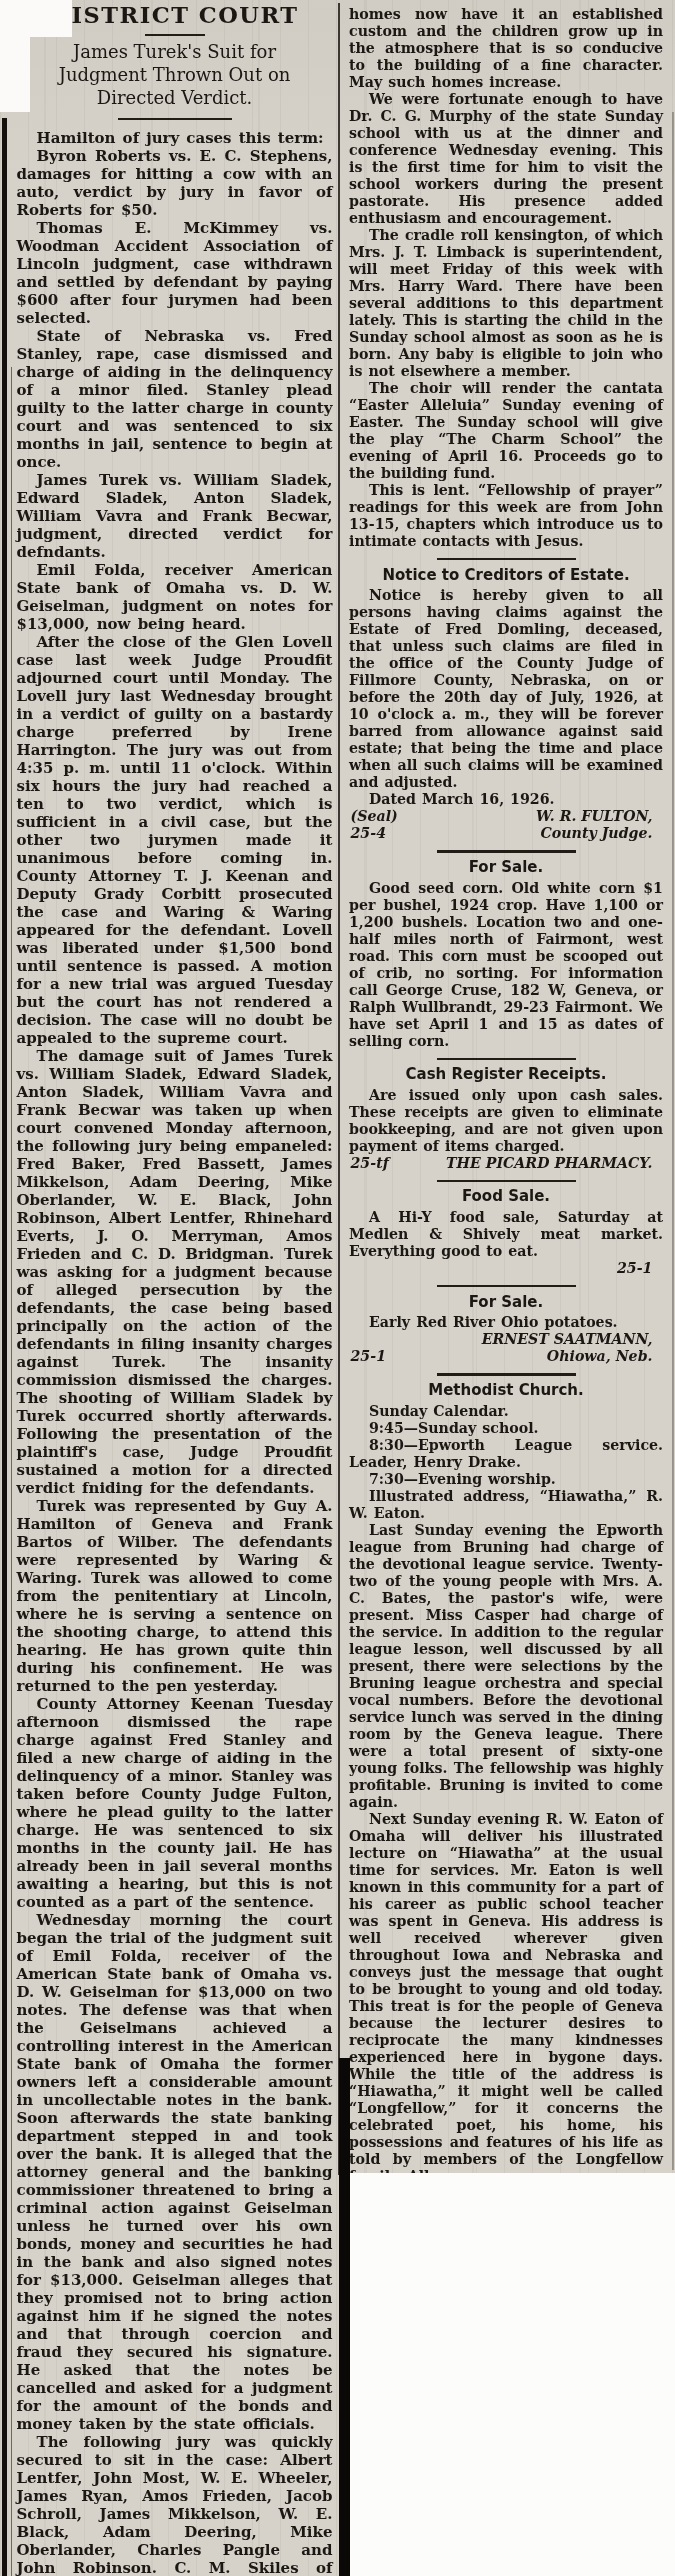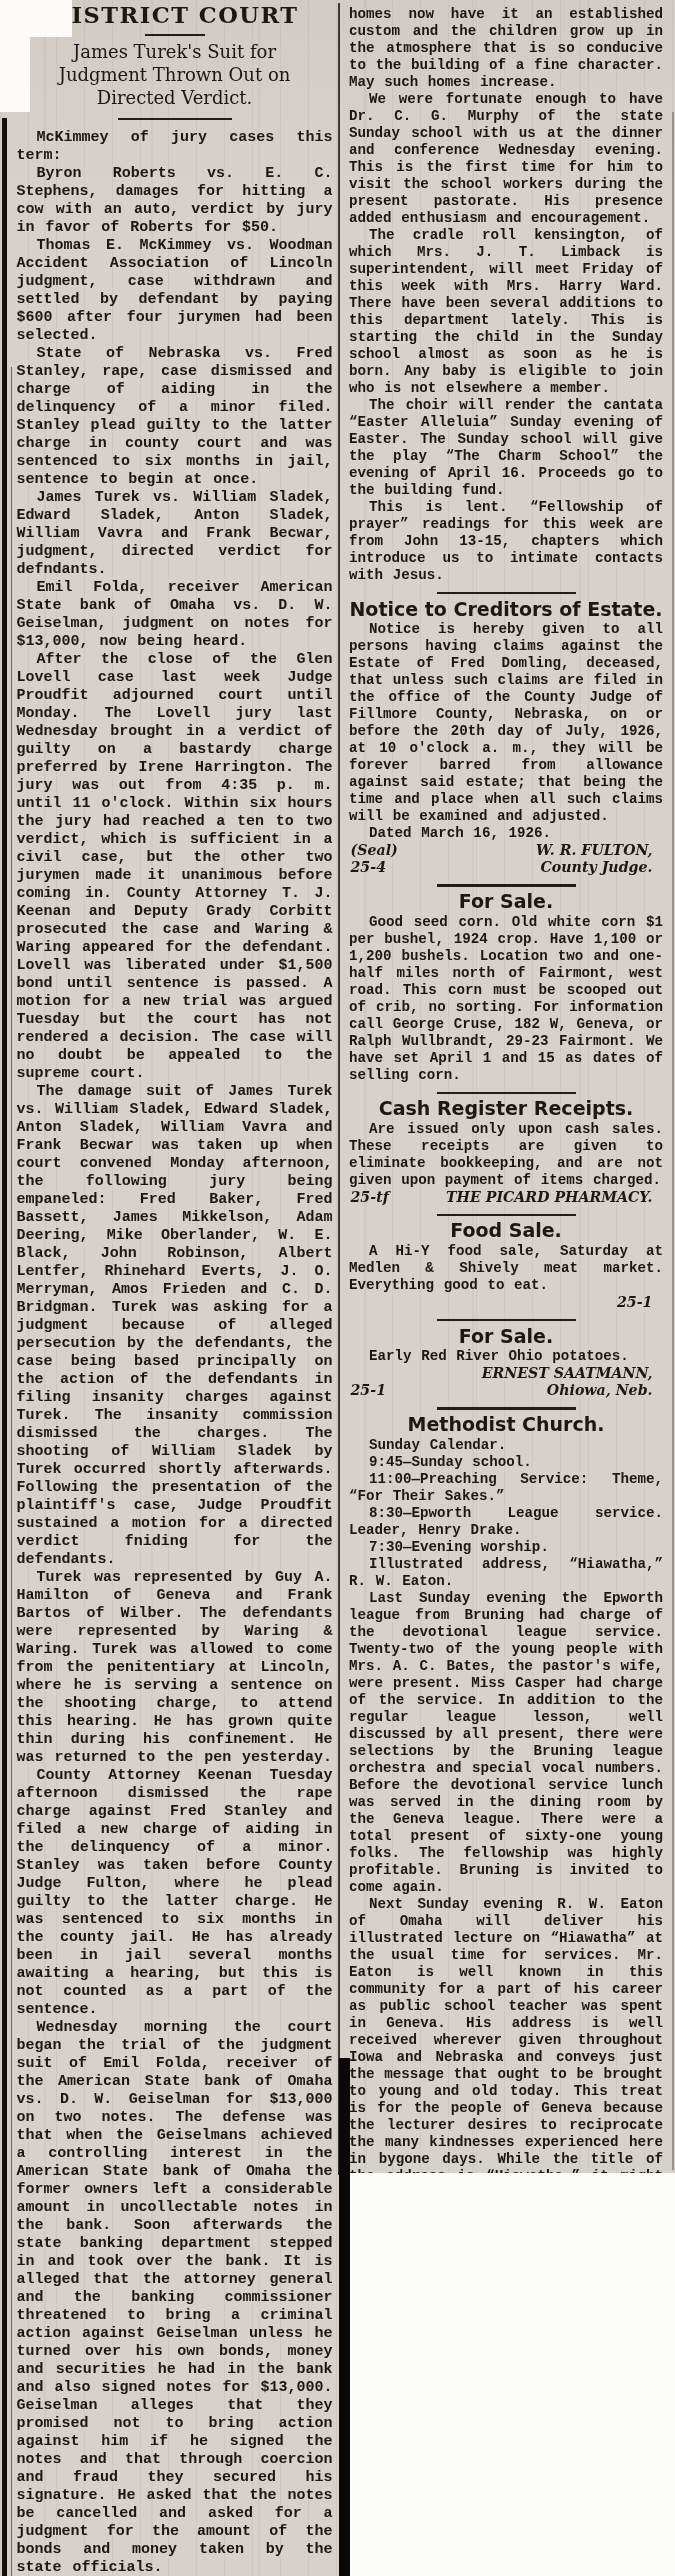--- a/index.html
+++ b/index.html
@@ -25,29 +25,29 @@
   }
   .head-divider{width:60px;height:2.2px;background:#221c16;margin:5.2px auto 4.5px;}
   .head-divider.wide{width:114px;margin:9px auto 9px;}
   .subhead{
     margin:0;padding:0 19.5px;text-align:center;
     font-size:18px;font-weight:400;line-height:23px;
   }
 
   .body-p{
     margin:0;text-align:justify;text-indent:20px;
-    font-size:15px;line-height:18px;font-weight:700;word-spacing:1.9px;font-family:Liberation Mono, monospace;
+    font-size:15px;line-height:18px;font-weight:700;word-spacing:1.9px;
   }
   .col-right .body-p{font-size:14.2px;line-height:17px;word-spacing:1.1px;}
   .col-right .section:first-child .body-p:first-child{text-indent:0;}
 
   .section-divider{width:139px;height:2.2px;background:#221c16;margin:8.2px auto 5.2px;}
   .section-title{
     margin:0 0 2.2px 0;text-align:center;
-    font-family:"DejaVu Sans",sans-serif;font-size:19px;font-weight:700;line-height:19.5px;
+    font-family:"DejaVu Sans",sans-serif;font-size:15px;font-weight:700;line-height:19.5px;
   }
   .sig-row{
     display:flex;justify-content:space-between;align-items:baseline;
     font-size:14.2px;line-height:17px;font-weight:700;font-style:italic;
   }
   .sig-row .cell-r{text-align:right;padding-right:10.5px;}
   .sig-row .cell-l{padding-left:1.5px;}
 
   
   .artifact{position:absolute;}
@@ -64,21 +64,21 @@
 <body>
 
 <div class="page">
 
   <div class="col col-left">
     <h1 class="headline">DISTRICT COURT</h1>
     <div class="head-divider"></div>
     <h2 class="subhead">James Turek's Suit for Judgment Thrown Out on Directed Verdict.</h2>
     <div class="head-divider wide"></div>
     <div>
-        <p class="body-p">McKimmey of jury cases this term:</p>
+        <p class="body-p">Hamilton of jury cases this term:</p>
         <p class="body-p">Byron Roberts vs. E. C. Stephens, damages for hitting a cow with an auto, verdict by jury in favor of Roberts for $50.</p>
         <p class="body-p">Thomas E. McKimmey vs. Woodman Accident Association of Lincoln judgment, case withdrawn and settled by defendant by paying $600 after four jurymen had been selected.</p>
         <p class="body-p">State of Nebraska vs. Fred Stanley, rape, case dismissed and charge of aiding in the delinquency of a minor filed. Stanley plead guilty to the latter charge in county court and was sentenced to six months in jail, sentence to begin at once.</p>
         <p class="body-p">James Turek vs. William Sladek, Edward Sladek, Anton Sladek, William Vavra and Frank Becwar, judgment, directed verdict for defndants.</p>
         <p class="body-p">Emil Folda, receiver American State bank of Omaha vs. D. W. Geiselman, judgment on notes for $13,000, now being heard.</p>
         <p class="body-p">After the close of the Glen Lovell case last week Judge Proudfit adjourned court until Monday. The Lovell jury last Wednesday brought in a verdict of guilty on a bastardy charge preferred by Irene Harrington. The jury was out from 4:35 p. m. until 11 o'clock. Within six hours the jury had reached a ten to two verdict, which is sufficient in a civil case, but the other two jurymen made it unanimous before coming in. County Attorney T. J. Keenan and Deputy Grady Corbitt prosecuted the case and Waring &amp; Waring appeared for the defendant. Lovell was liberated under $1,500 bond until sentence is passed. A motion for a new trial was argued Tuesday but the court has not rendered a decision. The case will no doubt be appealed to the supreme court.</p>
         <p class="body-p">The damage suit of James Turek vs. William Sladek, Edward Sladek, Anton Sladek, William Vavra and Frank Becwar was taken up when court convened Monday afternoon, the following jury being empaneled: Fred Baker, Fred Bassett, James Mikkelson, Adam Deering, Mike Oberlander, W. E. Black, John Robinson, Albert Lentfer, Rhinehard Everts, J. O. Merryman, Amos Frieden and C. D. Bridgman. Turek was asking for a judgment because of alleged persecution by the defendants, the case being based principally on the action of the defendants in filing insanity charges against Turek. The insanity commission dismissed the charges. The shooting of William Sladek by Turek occurred shortly afterwards. Following the presentation of the plaintiff's case, Judge Proudfit sustained a motion for a directed verdict fniding for the defendants.</p>
         <p class="body-p">Turek was represented by Guy A. Hamilton of Geneva and Frank Bartos of Wilber. The defendants were represented by Waring &amp; Waring. Turek was allowed to come from the penitentiary at Lincoln, where he is serving a sentence on the shooting charge, to attend this hearing. He has grown quite thin during his confinement. He was returned to the pen yesterday.</p>
         <p class="body-p">County Attorney Keenan Tuesday afternoon dismissed the rape charge against Fred Stanley and filed a new charge of aiding in the delinquency of a minor. Stanley was taken before County Judge Fulton, where he plead guilty to the latter charge. He was sentenced to six months in the county jail. He has already been in jail several months awaiting a hearing, but this is not counted as a part of the sentence.</p>
         <p class="body-p">Wednesday morning the court began the trial of the judgment suit of Emil Folda, receiver of the American State bank of Omaha vs. D. W. Geiselman for $13,000 on two notes. The defense was that when the Geiselmans achieved a controlling interest in the American State bank of Omaha the former owners left a considerable amount in uncollectable notes in the bank. Soon afterwards the state banking department stepped in and took over the bank. It is alleged that the attorney general and the banking commissioner threatened to bring a criminal action against Geiselman unless he turned over his own bonds, money and securities he had in the bank and also signed notes for $13,000. Geiselman alleges that they promised not to bring action against him if he signed the notes and that through coercion and fraud they secured his signature. He asked that the notes be cancelled and asked for a judgment for the amount of the bonds and money taken by the state officials.</p>
@@ -143,21 +143,20 @@
           <div class="sig-row">
             <span class="cell-l">25-1</span>
             <span class="cell-r">Ohiowa, Neb.</span>
           </div>
         </div>
         <div class="section">
           <div class="section-divider"></div>
           <h3 class="section-title">Methodist Church.</h3>
           <p class="body-p">Sunday Calendar.</p>
           <p class="body-p">9:45—Sunday school.</p>
-          <p class="body-p">11:00—Preaching Service: Theme, “For Their Sakes.”</p>
           <p class="body-p">8:30—Epworth League service. Leader, Henry Drake.</p>
           <p class="body-p">7:30—Evening worship.</p>
           <p class="body-p">Illustrated address, “Hiawatha,” R. W. Eaton.</p>
           <p class="body-p">Last Sunday evening the Epworth league from Bruning had charge of the devotional league service. Twenty-two of the young people with Mrs. A. C. Bates, the pastor's wife, were present. Miss Casper had charge of the service. In addition to the regular league lesson, well discussed by all present, there were selections by the Bruning league orchestra and special vocal numbers. Before the devotional service lunch was served in the dining room by the Geneva league. There were a total present of sixty-one young folks. The fellowship was highly profitable. Bruning is invited to come again.</p>
           <p class="body-p">Next Sunday evening R. W. Eaton of Omaha will deliver his illustrated lecture on “Hiawatha” at the usual time for services. Mr. Eaton is well known in this community for a part of his career as public school teacher was spent in Geneva. His address is well received wherever given throughout Iowa and Nebraska and conveys just the message that ought to be brought to young and old today. This treat is for the people of Geneva because the lecturer desires to reciprocate the many kindnesses experienced here in bygone days. While the title of the address is “Hiawatha,” it might well be called “Longfellow,” for it concerns the celebrated poet, his home, his possessions and features of his life as told by members of the Longfellow family. All</p>
         </div>
       </div>
   </div>
 
   <div class="artifact white-br"></div>

